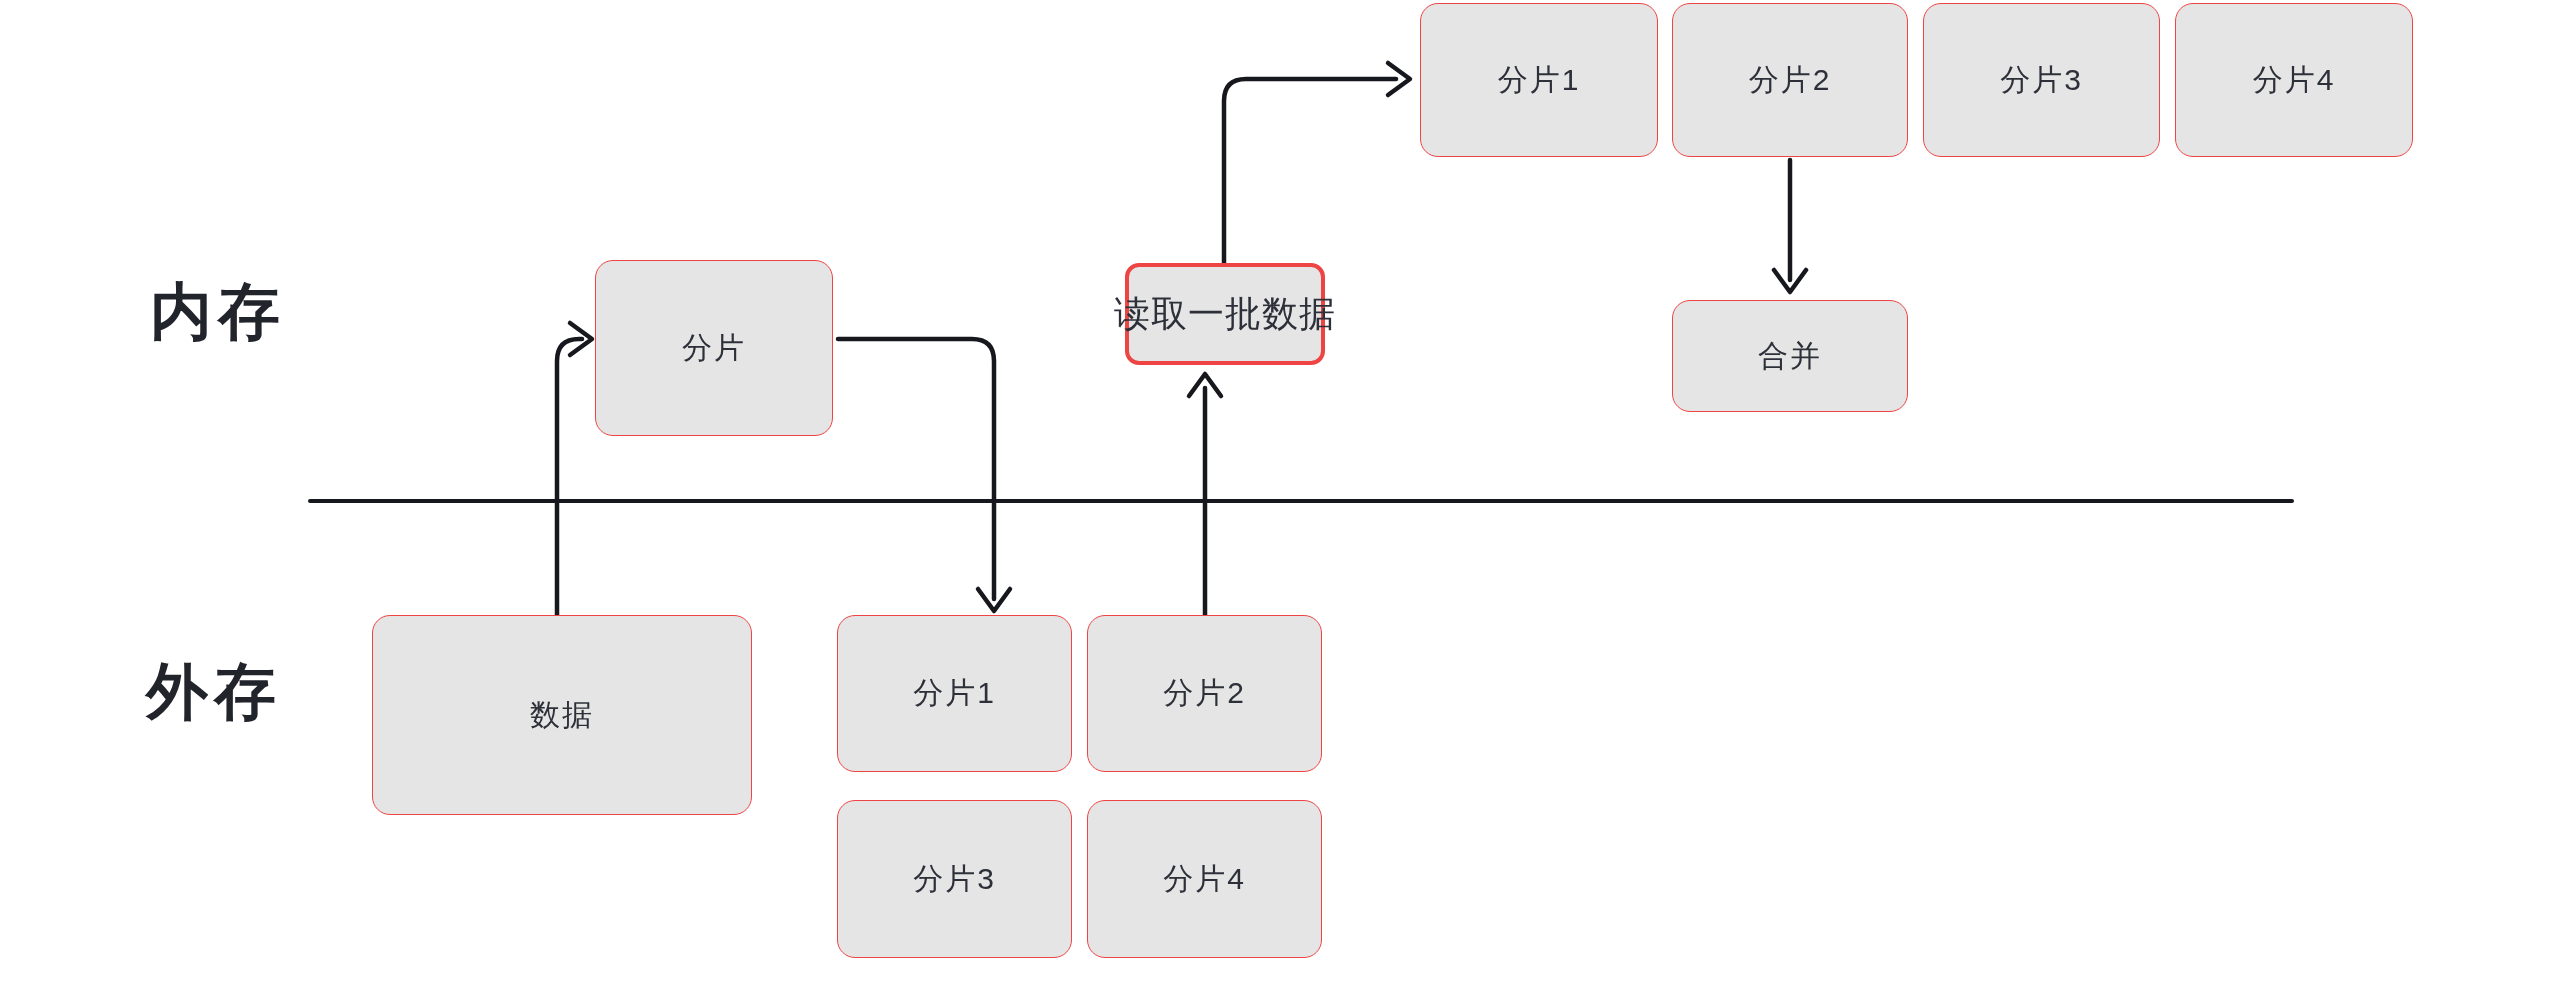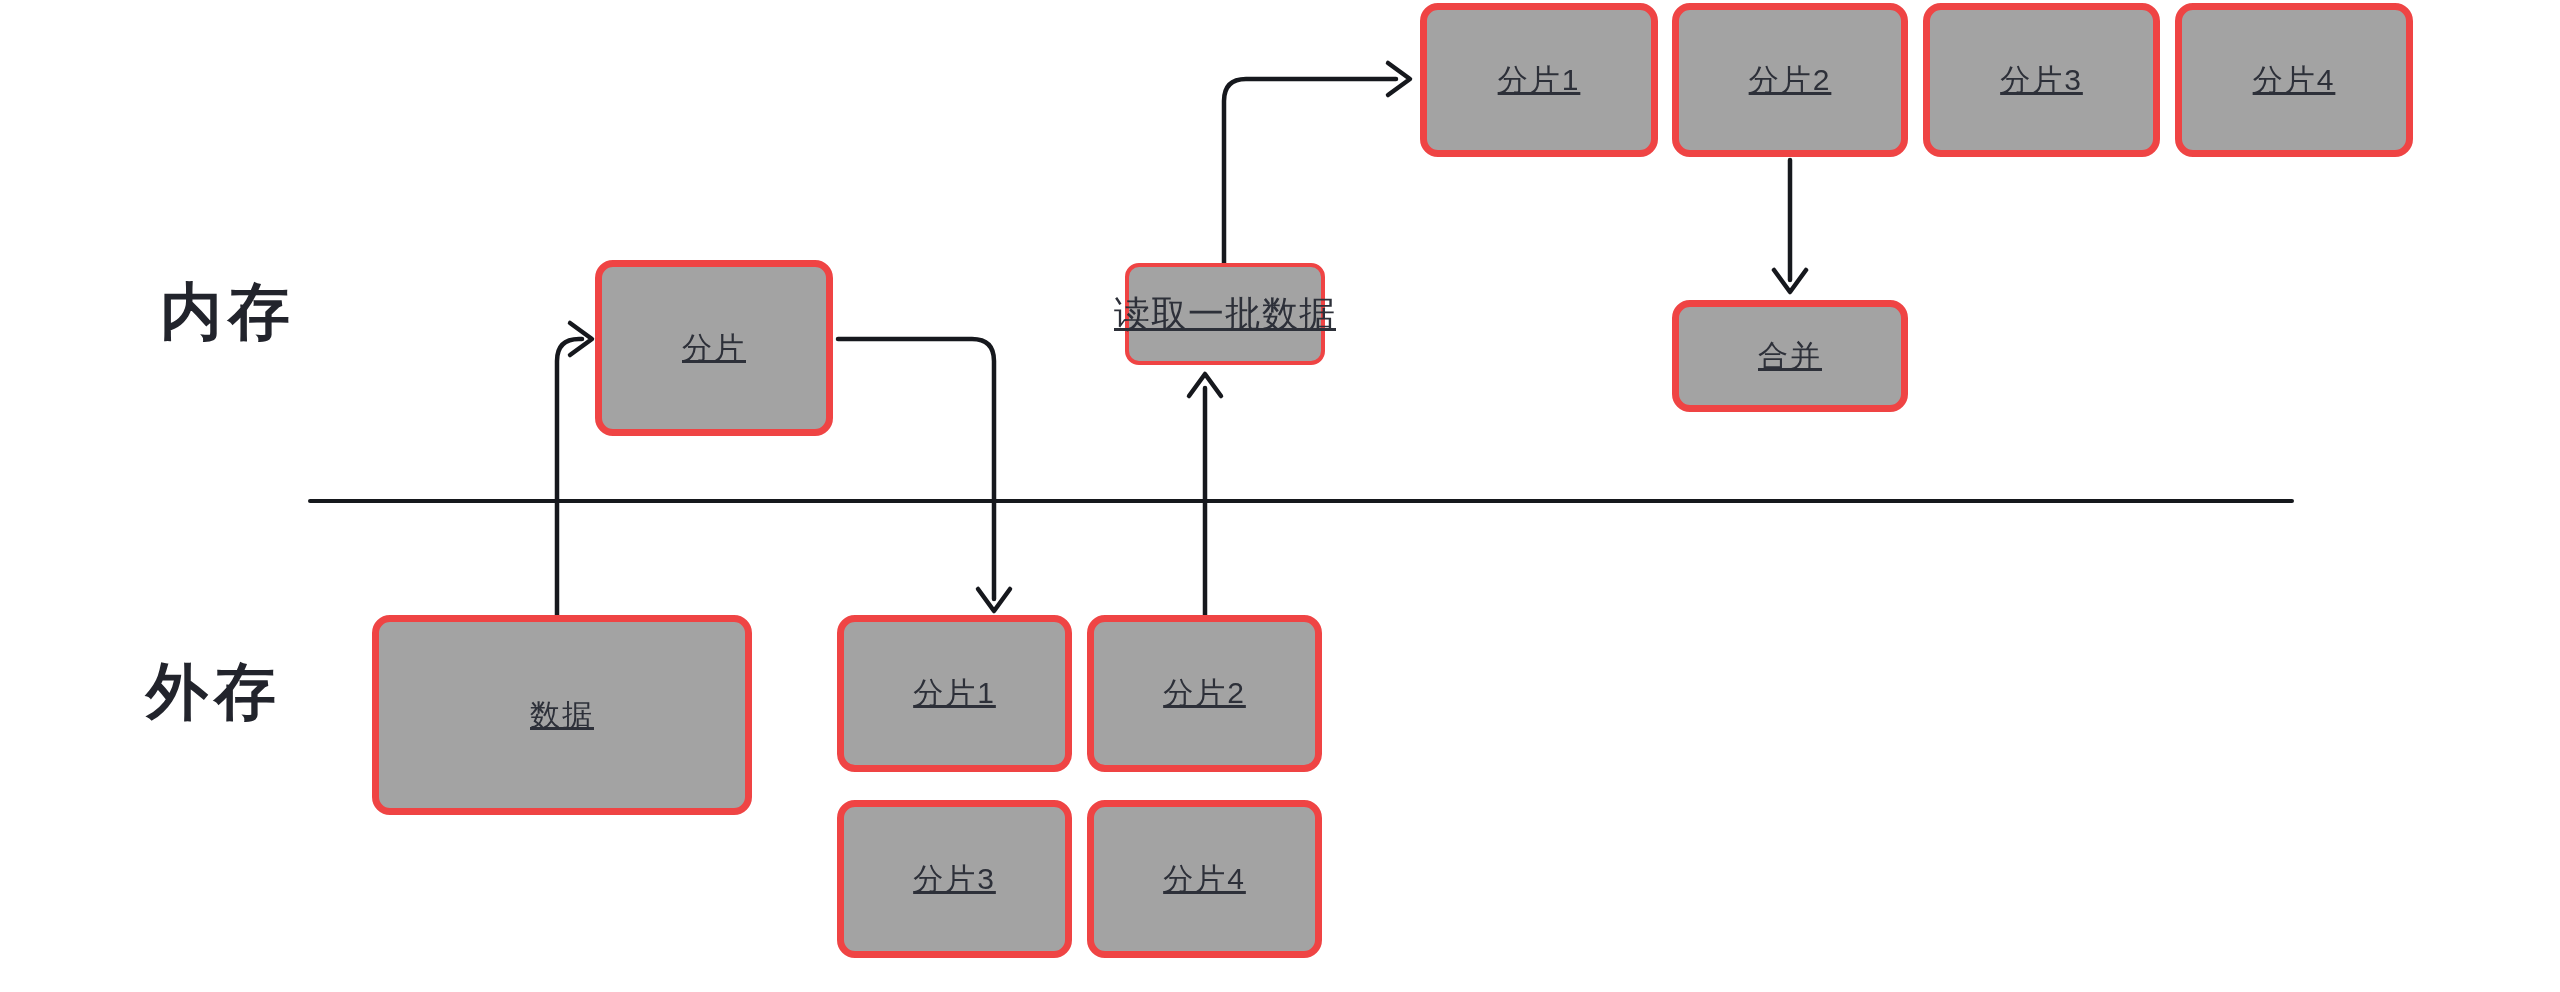--- a/index.html
+++ b/index.html
@@ -8,31 +8,30 @@
     width: 2560px;
     height: 992px;
     background: #ffffff;
     overflow: hidden;
     font-family: "Liberation Sans", sans-serif;
   }
   .wires { position: absolute; left: 0; top: 0; }
   .node {
     position: absolute;
     box-sizing: border-box;
-    background: #a3a3a3;
-    border: 7px solid #ef4444;
+    background: #e5e5e5;
+    border: 1px solid #ef4444;
     border-radius: 18px;
     display: flex;
     align-items: center;
     justify-content: center;
     color: #2d3039;
     font-size: 30px;
     letter-spacing: 2px;
     white-space: nowrap;
-    text-decoration: underline;
   }
   .node.small {
     border-width: 4px;
     border-radius: 14px;
     font-size: 36px;
     letter-spacing: 1px;
   }
   .zone-label {
     position: absolute;
     color: #22242c;
@@ -61,21 +60,21 @@
       <path stroke-width="4.5" d="M1189 396 L1205 374 L1221 396"></path>
 
       <path stroke-width="4.5" d="M1224 263 L1224 101 Q1224 79 1246 79 L1396 79"></path>
       <path stroke-width="4.5" d="M1388 63 L1410 79 L1388 95"></path>
 
       <path stroke-width="4.5" d="M1790 160 L1790 280"></path>
       <path stroke-width="4.5" d="M1774 270 L1790 292 L1806 270"></path>
     </g>
   </svg>
 
-  <div class="zone-label" style="left:160px; top:278px;">内存</div>
+  <div class="zone-label" style="left:150px; top:278px;">内存</div>
 
   <div class="zone-label" style="left:146px; top:658px;">外存</div>
 
   <div class="node" style="left:595px; top:260px; width:238px; height:176px;">分片</div>
 
   <div class="node small" style="left:1125px; top:263px; width:200px; height:102px;">读取一批数据</div>
 
   <div class="node" style="left:1672px; top:300px; width:236px; height:112px;">合并</div>
 
   <div class="node" style="left:1420px; top:3px; width:238px; height:154px;">分片1</div>

